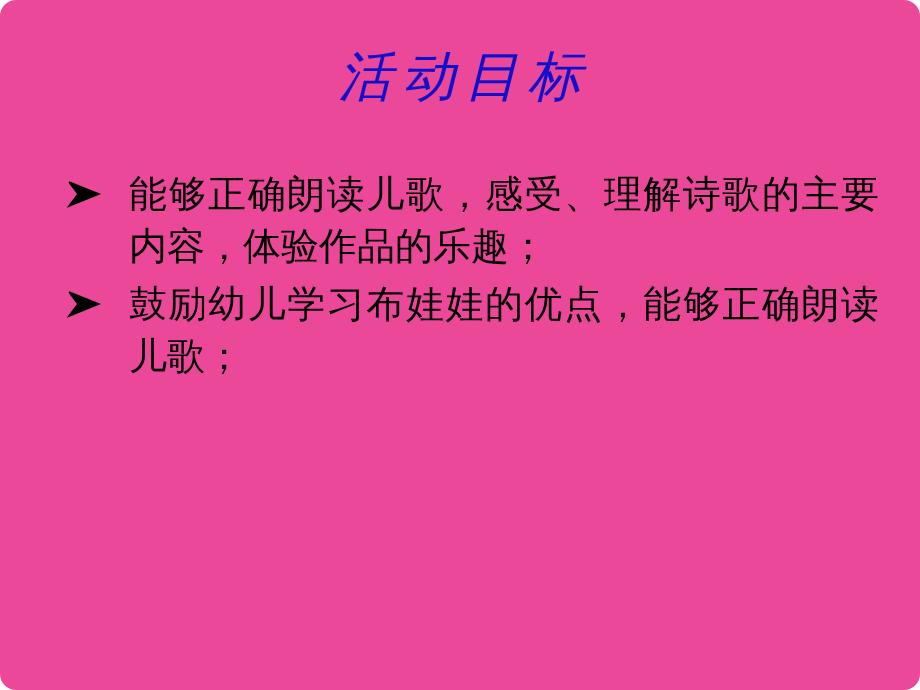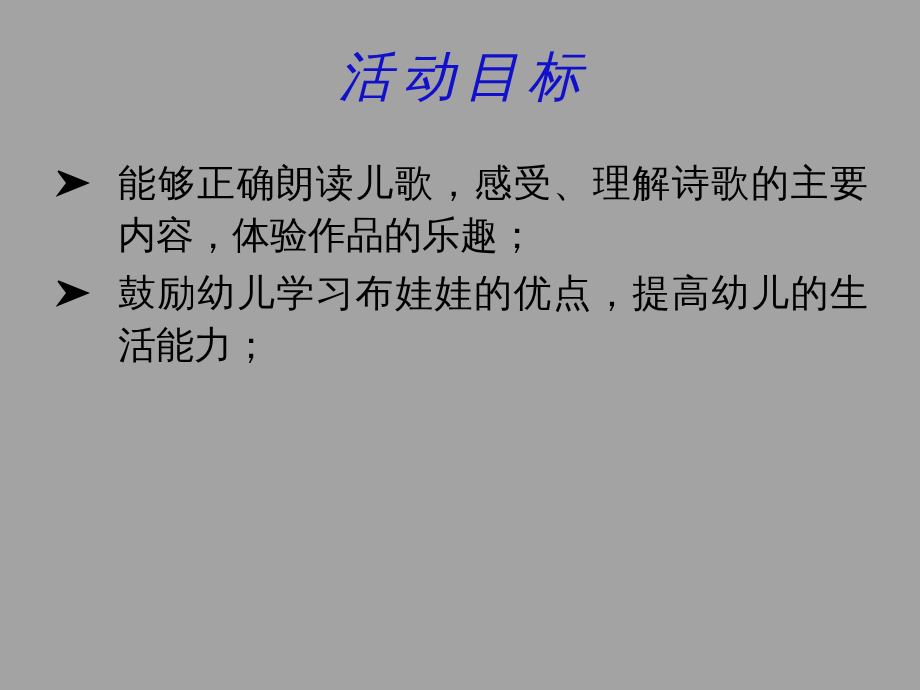--- a/index.html
+++ b/index.html
@@ -41,21 +41,21 @@
     white-space: nowrap;
     -webkit-font-smoothing: antialiased;
   }
 
   
   #bullet-list {
     position: absolute;
     left: 52px;
     top: 157px;
     width: 816px;
-    margin: 0;
+    margin: 11px;
     padding: 0;
     list-style: none;
   }
 
   .bullet-item {
     position: relative;
     padding-left: 66px;
     margin: 0 0 6px 0;
     color: #000000;
     font-family: "Liberation Serif", "DejaVu Serif", serif;
@@ -83,21 +83,21 @@
     top: 12px;
   }
 
   .bullet-text {
     display: block;
   }
 </style>
 </head>
 <body>
 
-<div id="slide" style="background: #a3a3a3;">
+<div id="slide" style="background: #ec4899; border-radius: 16px;">
 
   <div id="slide-title" style="color: rgb(17, 17, 204);">活动目标</div>
 
   <ul id="bullet-list">
 
     <li class="bullet-item">
       <span class="bullet-marker">
         <svg width="34" height="28" viewBox="0 0 34 28" aria-hidden="true">
           <polygon points="2,2 32,14 2,26 11,14" fill="#000000"></polygon>
           <polygon points="2,2 32,14 11,14" fill="#000000" opacity="0.12"></polygon>
@@ -108,19 +108,19 @@
     </li>
 
     <li class="bullet-item">
       <span class="bullet-marker">
         <svg width="34" height="28" viewBox="0 0 34 28" aria-hidden="true">
           <polygon points="2,2 32,14 2,26 11,14" fill="#000000"></polygon>
           <polygon points="2,2 32,14 11,14" fill="#000000" opacity="0.12"></polygon>
           <polyline points="2,2 32,14 2,26 11,14 2,2" fill="none" stroke="#000000" stroke-width="1.6"></polyline>
         </svg>
       </span>
-      <span class="bullet-text">鼓励幼儿学习布娃娃的优点，提高幼儿的生活能力；</span>
+      <span class="bullet-text">鼓励幼儿学习布娃娃的优点，能够正确朗读儿歌；</span>
     </li>
 
 
   </ul>
 
 </div>
 
 </body></html>

